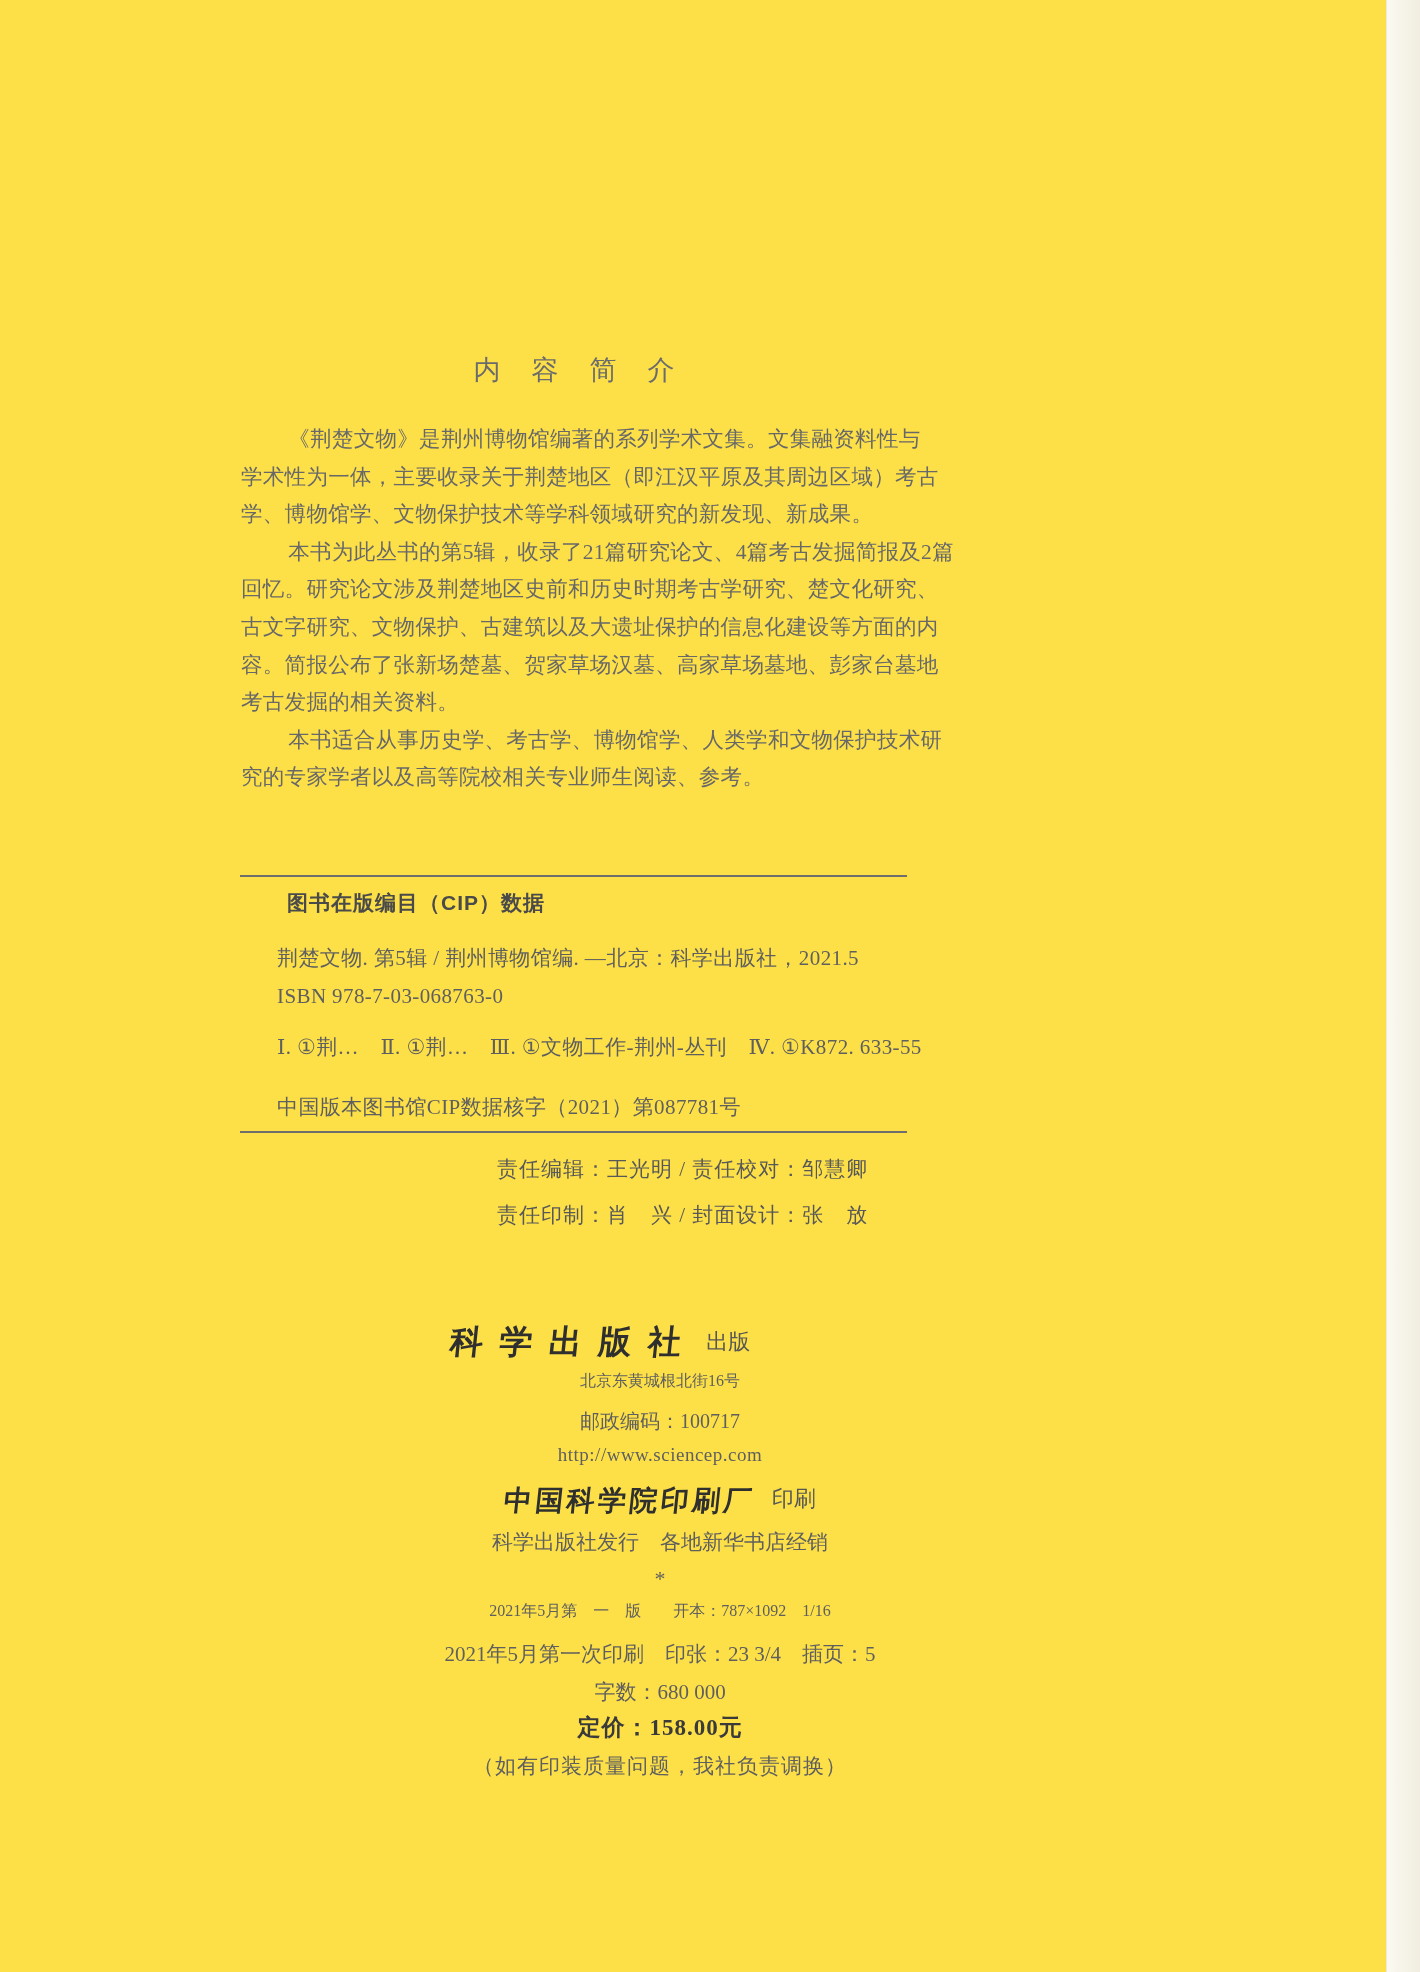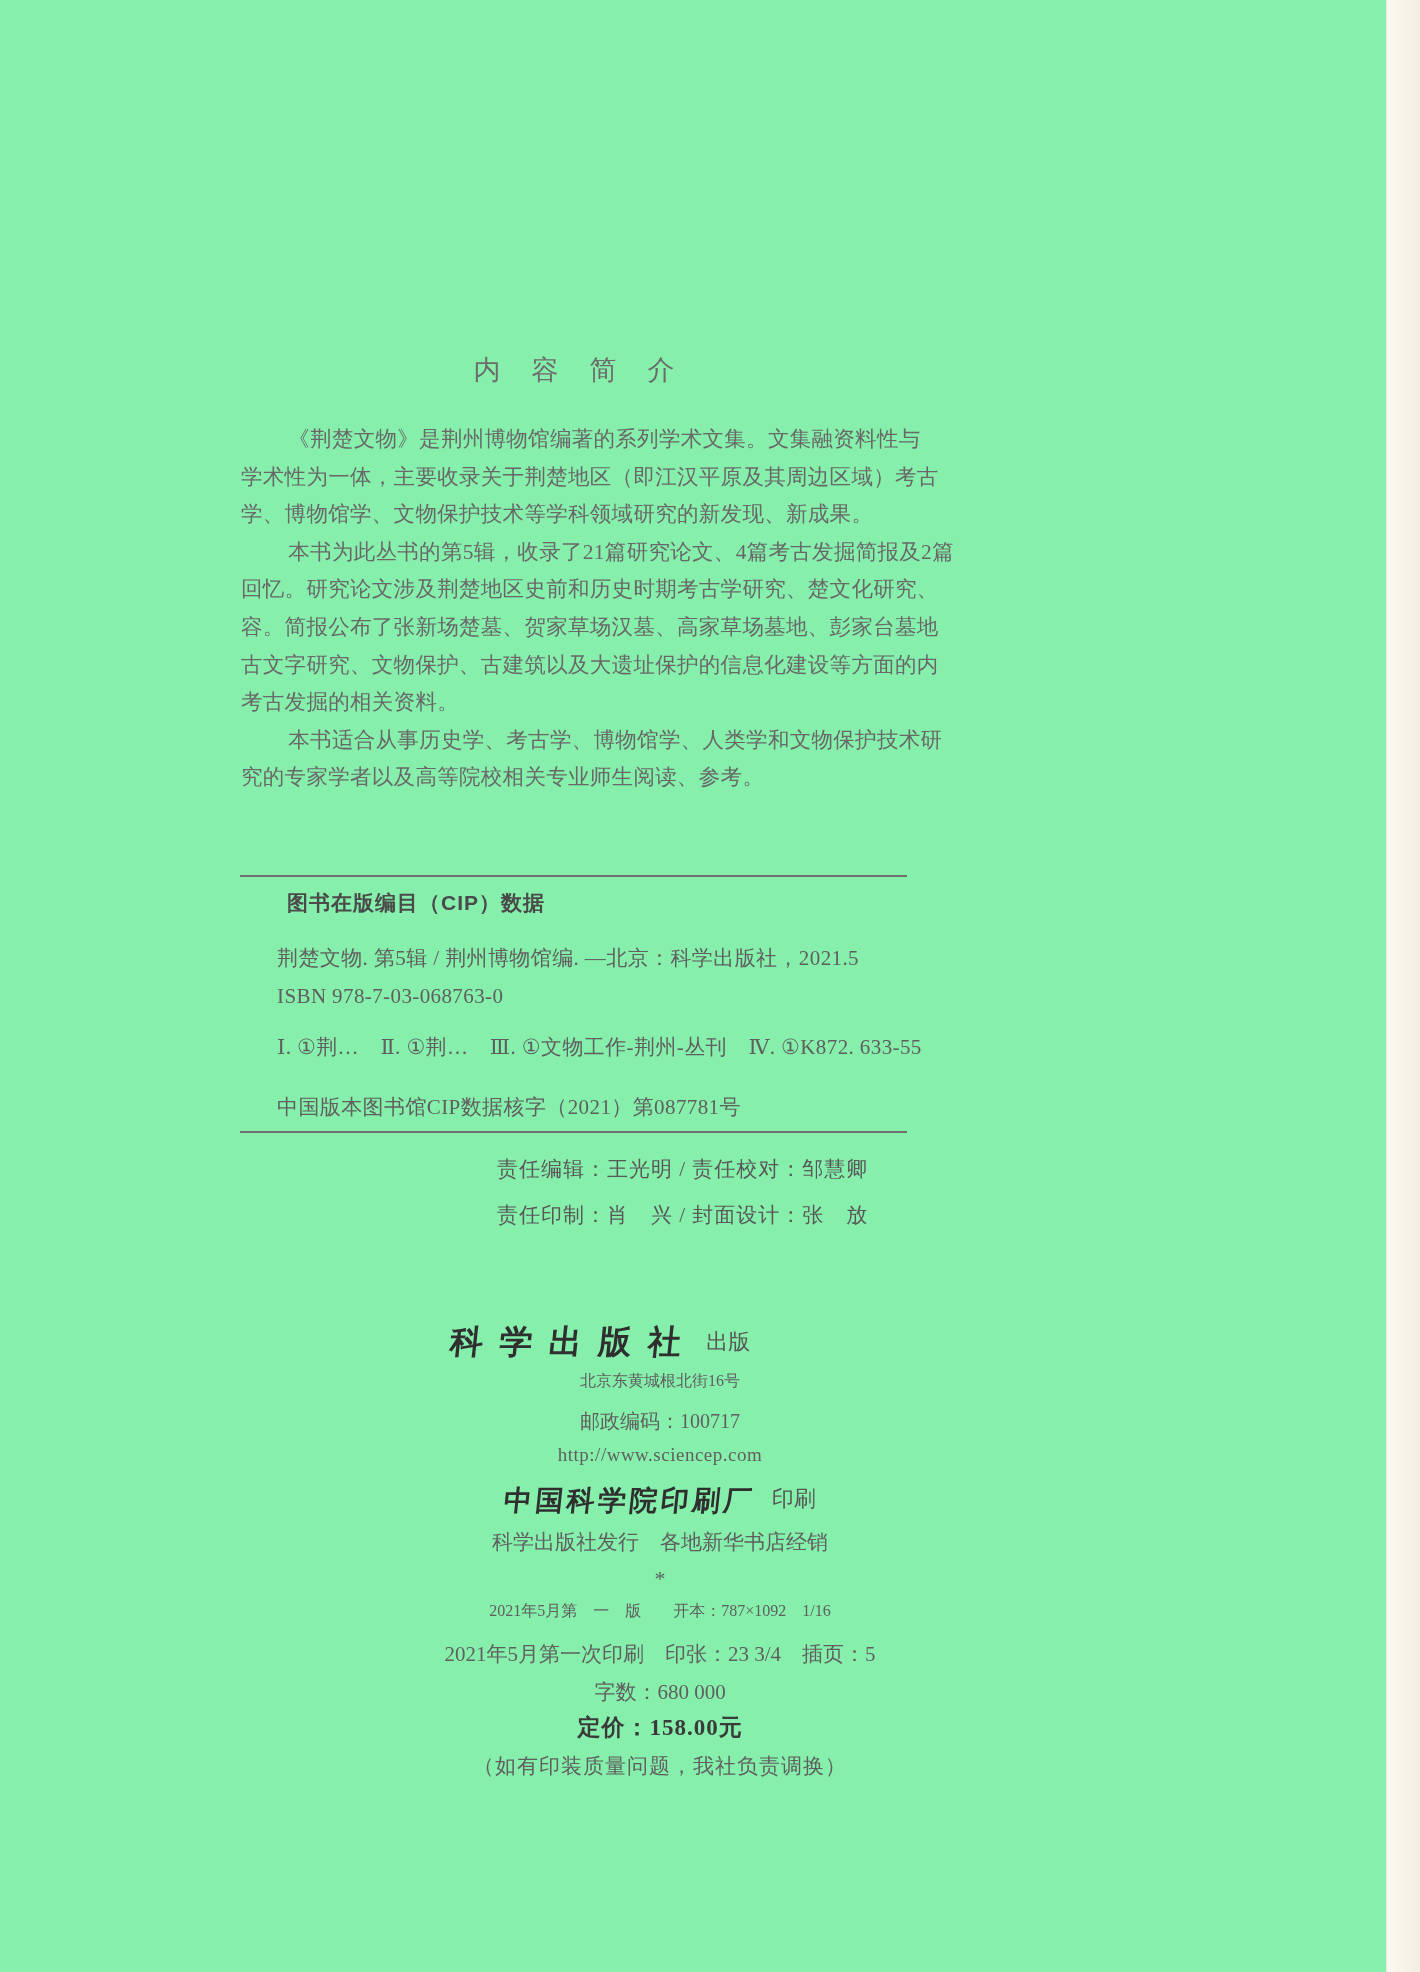--- a/index.html
+++ b/index.html
@@ -1,18 +1,18 @@
 <!DOCTYPE html>
 <html><head>
 <meta charset="utf-8">
 <title>书籍版权页</title>
 <style>
   html,body{margin:0;padding:0;background:#fdfdf9;}
   .page{
-    position:relative;width:1420px;height:1972px;background:#86efac;
+    position:relative;width:1420px;height:1972px;background:#fde047;
     font-family:"Liberation Serif","DejaVu Serif",serif;color:#676767;
     overflow:hidden;
   }
   .page-edge{
     position:absolute;top:0;right:0;width:33px;height:100%;
     background:linear-gradient(to right,#fbf9f1,#f1ede0);
     border-left:1px solid #edeadb;
   }
   .intro-title{
     position:absolute;top:356px;left:241px;width:668px;margin:0;
@@ -80,22 +80,22 @@
   <div class="page-edge"></div>
 
   <h1 class="intro-title">内　容　简　介</h1>
 
   <div class="intro-paras">
     <div class="pline indent">《荆楚文物》是荆州博物馆编著的系列学术文集。文集融资料性与</div>
     <div class="pline">学术性为一体，主要收录关于荆楚地区（即江汉平原及其周边区域）考古</div>
     <div class="pline">学、博物馆学、文物保护技术等学科领域研究的新发现、新成果。</div>
     <div class="pline indent">本书为此丛书的第5辑，收录了21篇研究论文、4篇考古发掘简报及2篇</div>
     <div class="pline">回忆。研究论文涉及荆楚地区史前和历史时期考古学研究、楚文化研究、</div>
+    <div class="pline">古文字研究、文物保护、古建筑以及大遗址保护的信息化建设等方面的内</div>
     <div class="pline">容。简报公布了张新场楚墓、贺家草场汉墓、高家草场墓地、彭家台墓地</div>
-    <div class="pline">古文字研究、文物保护、古建筑以及大遗址保护的信息化建设等方面的内</div>
     <div class="pline">考古发掘的相关资料。</div>
     <div class="pline indent">本书适合从事历史学、考古学、博物馆学、人类学和文物保护技术研</div>
     <div class="pline">究的专家学者以及高等院校相关专业师生阅读、参考。</div>
   </div>
 
   <div class="rule" id="rule1"></div>
 
   <div class="cip-heading">图书在版编目（CIP）数据</div>
   <div class="cip-line" id="cip-title">荆楚文物. 第5辑 / 荆州博物馆编. —北京：科学出版社，2021.5</div>
   <div class="cip-line" id="cip-isbn">ISBN 978-7-03-068763-0</div>

